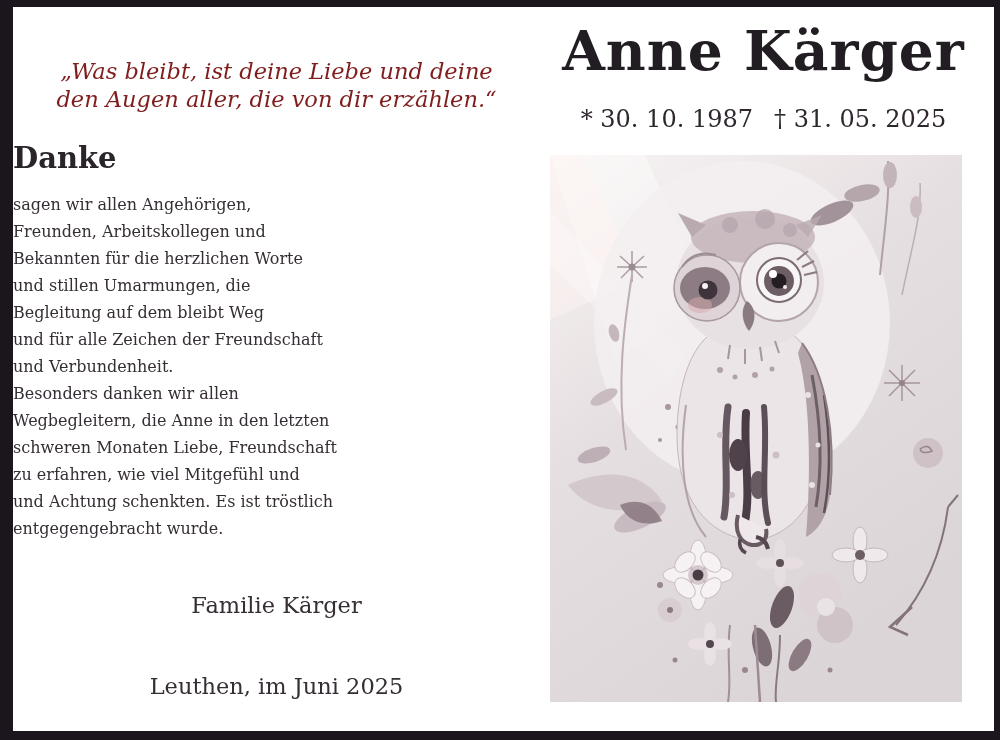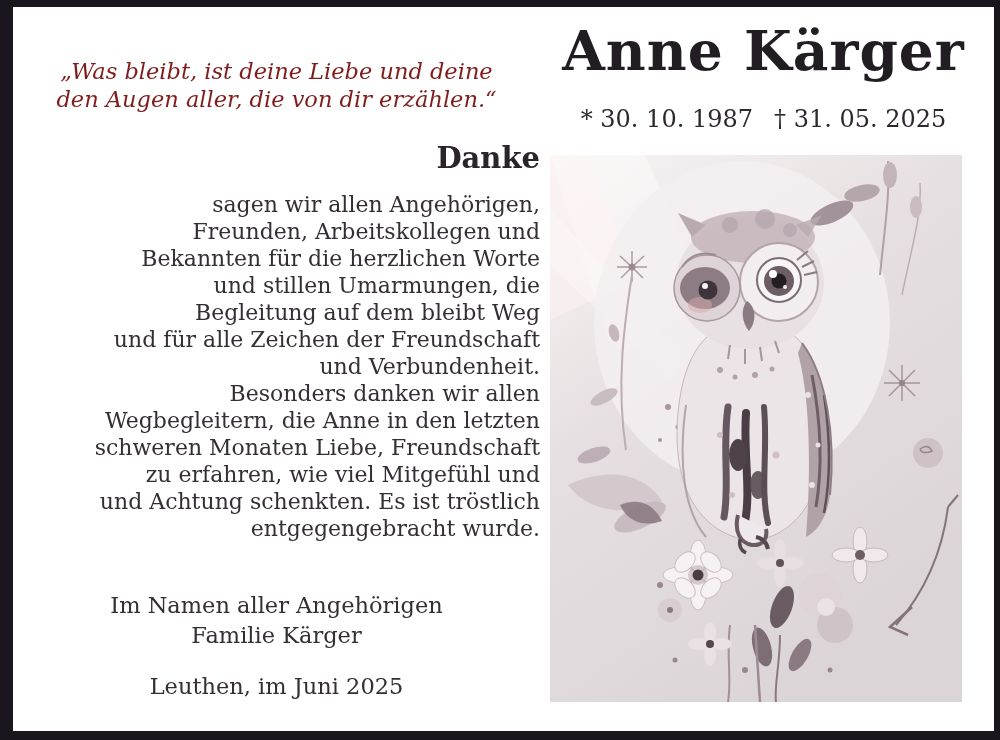--- a/index.html
+++ b/index.html
@@ -21,26 +21,26 @@
     font-style:italic;
     font-size:22.5px; line-height:28px;
     color:#7f1d1d;
     text-align:center;
     margin-top:20px;
   }
   .danke {
     top:134px; left:0; width:527px;
     font-weight:bold; font-size:29px;
     color:#2b252b;
-    text-align:right;
+    text-align:left;
   }
   .bodytext {
     top:184px; left:0; width:527px;
-    font-size:22px; line-height:27px;
-    text-align:right;
+    font-size:16px; line-height:27px;
+    text-align:left;
   }
   .closing {
     top:583px; left:0; width:527px;
     font-size:22.5px; line-height:30px;
     text-align:center;
   }
   .family { font-weight:normal; }
   .place-date {
     top:666px; left:0; width:527px;
     font-size:22.5px;
@@ -88,21 +88,20 @@
     <div>und Verbundenheit.</div>
     <div>Besonders danken wir allen</div>
     <div>Wegbegleitern, die Anne in den letzten</div>
     <div>schweren Monaten Liebe, Freundschaft</div>
     <div>zu erfahren, wie viel Mitgefühl und</div>
     <div>und Achtung schenkten. Es ist tröstlich</div>
     <div>entgegengebracht wurde.</div>
   </div>
 
   <div class="abs closing">
-    <div>Im Namen aller Angehörigen</div>
     <div class="family">Familie Kärger</div>
   </div>
 
   <div class="abs place-date">Leuthen, im Juni 2025</div>
 
   <div class="abs name">Anne Kärger</div>
 
   <div class="abs dates">
     <span>* 30. 10. 1987</span>
     <span>† 31. 05. 2025</span>

